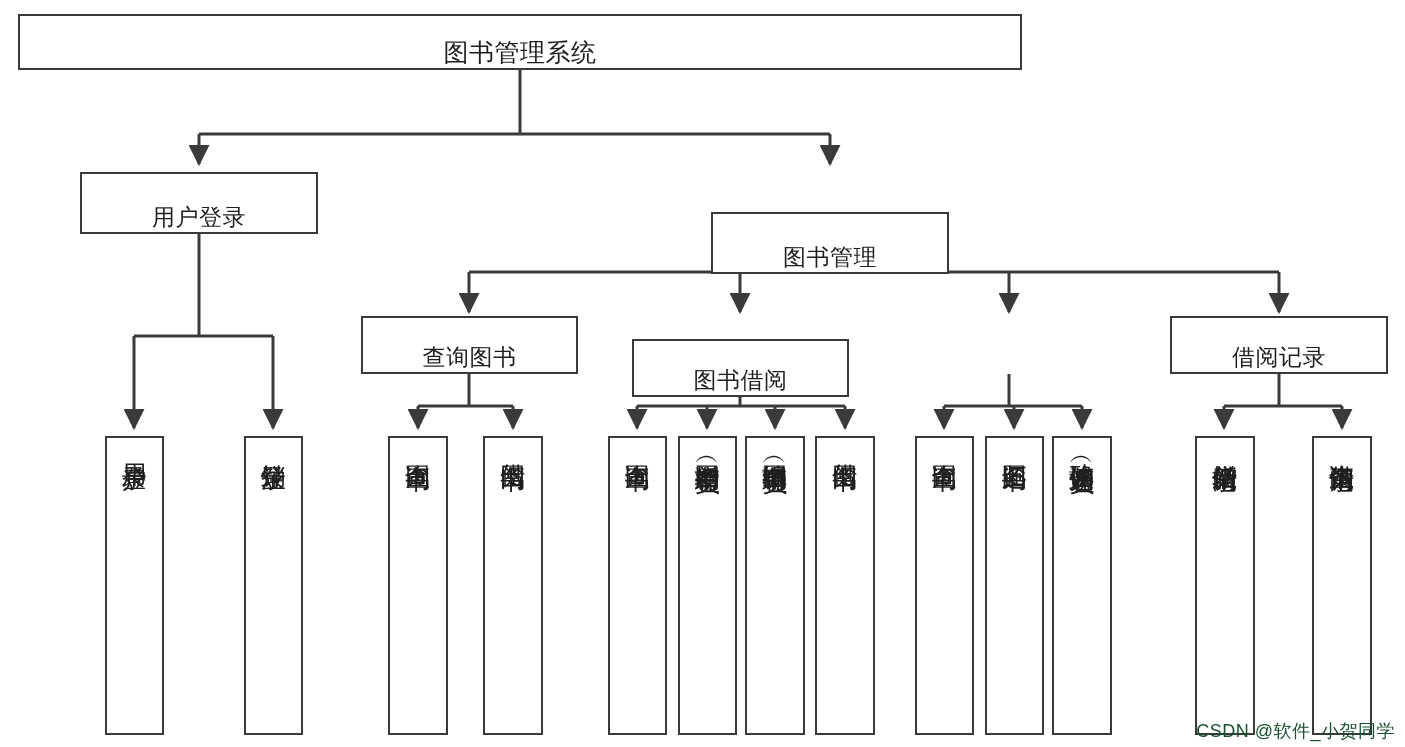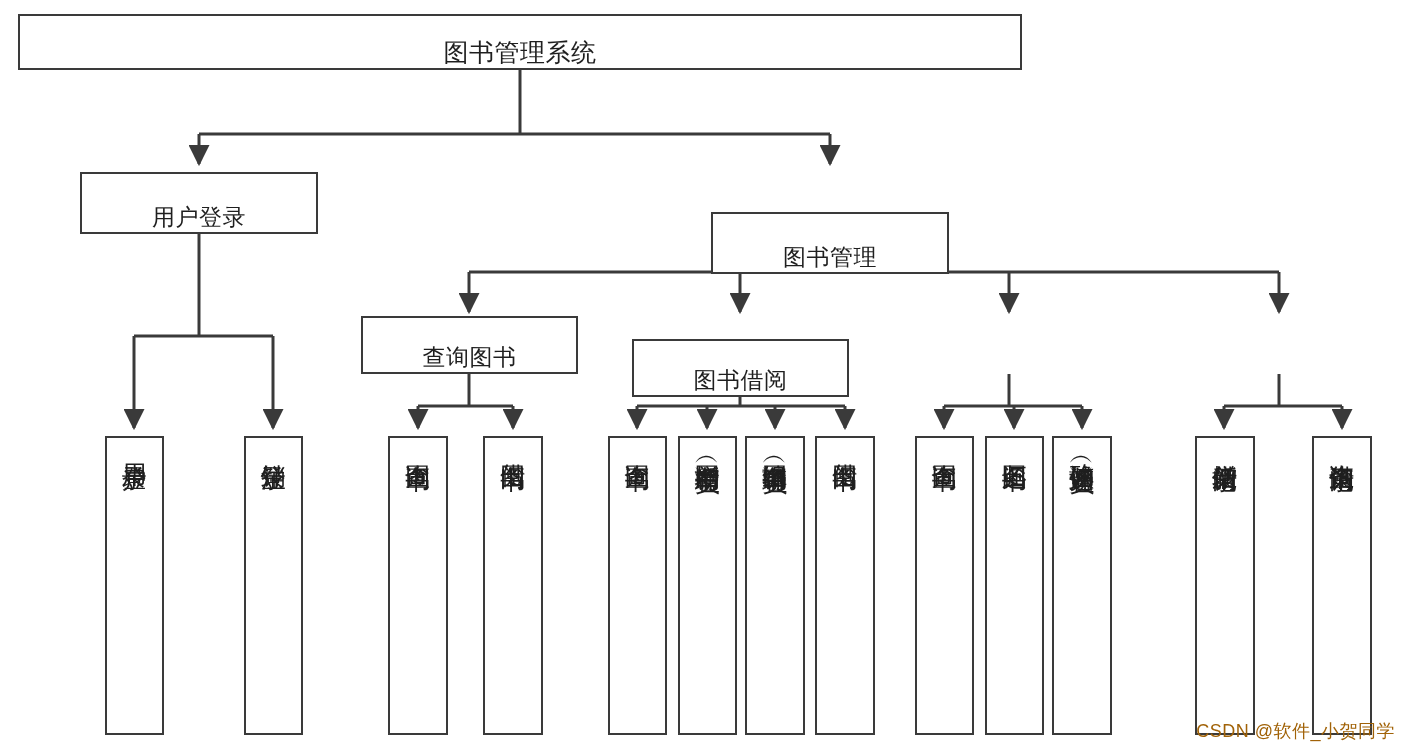--- a/index.html
+++ b/index.html
@@ -58,21 +58,21 @@
     letter-spacing:1px;
     white-space:nowrap;
     margin:0 auto;
   }
   
   #watermark{
     position:absolute;
     right:10px;
     bottom:4px;
     font-size:18px;
-    color:#a16207;
+    color:#14532d;
     letter-spacing:0.5px;
     z-index:3;
     user-select:none;
     white-space:nowrap;
   }
 </style>
 </head>
 <body>
 
 <div id="canvas">
@@ -142,20 +142,23 @@
 
   <div class="node h" style="left:361px; top:316px; width:217px; height:58px;">
     <span class="label">查询图书</span>
   </div>
 
   <div class="node h" style="left:632px; top:316px; width:217px; height:58px;margin-top:23px;">
     <span class="label">图书借阅</span>
   </div>
 
 
+  <div class="node h" style="left:1170px; top:316px; width:218px; height:58px;">
+    <span class="label">借阅记录</span>
+  </div>
 
   <div class="node v" style="left:105px; top:436px; width:59px; height:299px;">
     <span class="label">用户登录</span>
   </div>
 
   <div class="node v" style="left:244px; top:436px; width:59px; height:299px;">
     <span class="label">注销登录</span>
   </div>
 
   <div class="node v" style="left:388px; top:436px; width:60px; height:299px;">

